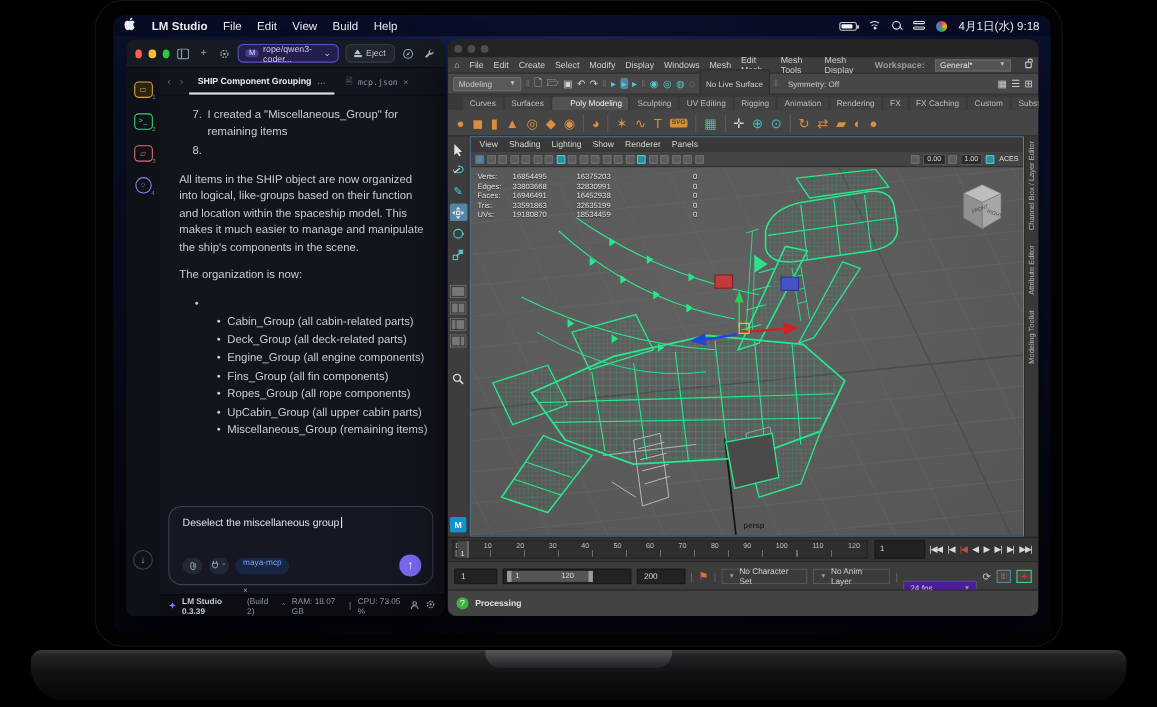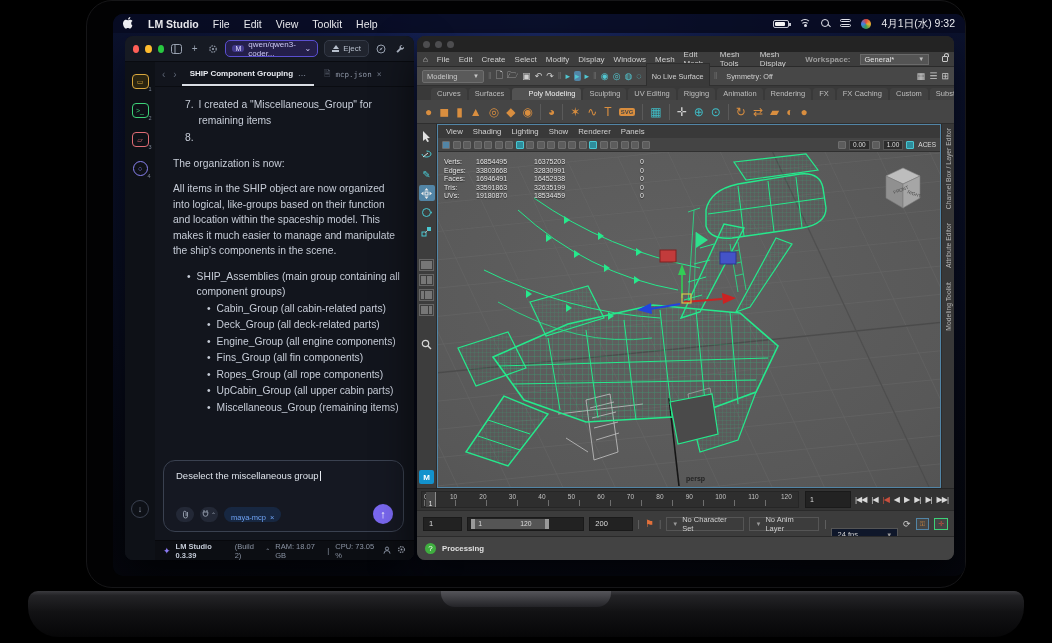--- a/index.html
+++ b/index.html
@@ -2,21 +2,21 @@
 <html><head>
 <meta charset="utf-8">
 <style>
   * { box-sizing: border-box; margin: 0; padding: 0; }
   html,body { width:1052px; height:643px; background:#000; overflow:hidden;
     font-family:"Liberation Sans", sans-serif; }
 
   
   .laptop-screen { position:absolute; left:86px; top:0; width:880px; height:588px;
     background:#020203; border-radius:26px; border:1px solid #161618; }
-  .desktop { position:absolute; left:26px; top:13px; width:852px; height:562px;
+  .desktop { position:absolute; left:16px; top:13px; width:852px; height:562px;
     border-radius:10px; overflow:hidden;
     background:radial-gradient(120% 140% at 50% 0%, #1b2a66 0%, #101a44 22%, #0a1029 45%, #05070f 75%, #030408 100%); }
   .laptop-base { position:absolute; left:28px; top:591px; width:996px; height:46px;
     background:linear-gradient(#3a3a3e 0%, #232326 10%, #121214 45%, #060607 100%);
     border-radius:10px 10px 30px 30px; }
   .laptop-notch { position:absolute; left:50%; top:0; transform:translateX(-50%);
     width:170px; height:16px; background:linear-gradient(#55555a, #232327);
     border-radius:0 0 14px 14px; }
 
   
@@ -96,21 +96,21 @@
   .lm-inputwrap { flex:none; padding:6px 10px 8px 8px; }
   .lm-inputbox { border:1px solid #3a4150; border-radius:12px; background:#151822; height:72px;
     padding:9px 10px 7px 12px; display:flex; flex-direction:column; }
   .lm-input-text { font-size:9.5px; color:#dde2ea; }
   .caret::after { content:""; display:inline-block; width:1px; height:10px; background:#e8ebf1;
     vertical-align:-2px; margin-left:1px; }
   .lm-input-ctrls { margin-top:auto; display:flex; align-items:center; gap:6px; }
   .circ-btn { width:18px; height:15px; background:#232836; border-radius:8px; color:#9aa3b2;
     display:flex; align-items:center; justify-content:center; font-size:8px; }
   .chip { height:15px; background:#172741; border-radius:8px; color:#6fa3f5; font-size:7.5px;
-    display:flex; align-items:flex-end; gap:4px; padding:0 7px; }
+    display:flex; align-items:flex-start; gap:16px; padding:0 7px;flex-direction:column; }
   .send-btn { margin-left:auto; width:20px; height:20px; border-radius:50%; background:#7a68f0;
     color:#fff; font-size:11px; display:flex; align-items:center; justify-content:center; }
   .lm-statusbar { height:20px; flex:none; background:#0c0e13; border-top:1px solid #07080c;
     display:flex; align-items:center; padding:0 8px; gap:5px; font-size:7.5px; color:#8b94a4; }
   .lm-logo { color:#8d7bf5; font-size:9px; }
   .lm-status-right { margin-left:auto; display:flex; align-items:center; gap:6px; }
 
   
   .maya { left:304px; top:22px; width:537px; height:524px; background:#2b2b2b;
     display:flex; flex-direction:column; color:#c8c8c8; }
@@ -213,21 +213,21 @@
   .rfield { height:14px; background:#222; border:1px solid #1a1a1a; color:#ddd;
     display:flex; align-items:center; padding:0 5px; }
   .rslider { width:120px; height:14px; background:#222; border:1px solid #1a1a1a; position:relative; }
   .rslider .bar { position:absolute; left:3px; top:1px; bottom:1px; width:78px; background:#555; }
   .rslider .h { position:absolute; top:1px; bottom:1px; width:4px; background:#9a9a9a; }
   .rslider .lbl { position:absolute; font-size:6.8px; color:#ddd; top:2.5px; }
   .bookmark { color:#e2703a; font-size:10px; }
   .rdrop { height:14px; background:#3c3c3c; border:1px solid #555; color:#cfcfcf; display:flex;
     align-items:center; gap:4px; padding:0 5px; }
   .rdrop .arr{ font-size:6px; color:#999; }
-  .fps { background:#0f172a; width:68px;margin-top:22px; }
+  .fps { background:#4c1d95; width:68px;margin-top:22px; }
   .anim-ic { width:14px; height:12px; border:1px solid #5285a6; background:#454545; display:flex;
     align-items:center; justify-content:center; font-size:7px; color:#d98e3f; }
   .anim-ic.red { border-color:#3dd178; color:#c94f3d; }
 
   .maya-helpline { height:24px; flex:none; display:flex; border-top:1px solid #2a2a2a; }
   .help-left { flex:1; background:#434343; display:flex; align-items:center; gap:6px; padding:0 8px; }
   .help-dot { width:11px; height:11px; border-radius:50%; background:#3fae3f; color:#fff; font-size:8px;
     display:flex; align-items:center; justify-content:center; }
   .help-text { font-size:7.8px; color:#e0e0e0; font-weight:bold; }
   .mel-area { flex:1.1; background:#383838; display:flex; align-items:center; gap:6px; padding:0 8px; }
@@ -245,38 +245,38 @@
     <div class="menubar">
       <span class="mitem">
         <svg width="11" height="12" viewBox="0 0 11 12">
             <path d="M8.2 6.3c0-1.5 1.2-2.2 1.3-2.3-.7-1-1.8-1.2-2.2-1.2-.9-.1-1.8.5-2.3.5-.5 0-1.2-.5-2-.5C2 2.8 1 3.4.5 4.4c-1 1.8-.3 4.4.7 5.8.5.7 1.1 1.5 1.8 1.4.7 0 1-.5 1.9-.5.9 0 1.1.5 1.9.5.8 0 1.3-.7 1.8-1.4.6-.8.8-1.6.8-1.6s-1.2-.5-1.2-2.3zM6.7 1.8c.4-.5.7-1.1.6-1.8-.6 0-1.3.4-1.7.9-.4.4-.7 1.1-.6 1.7.7.1 1.3-.3 1.7-.8z" fill="#f2f3f7"></path>
           </svg>
       </span>
       <span class="mitem app">LM Studio</span>
       <span class="mitem">File</span>
       <span class="mitem">Edit</span>
       <span class="mitem">View</span>
-      <span class="mitem">Toolkit</span>
+      <span class="mitem">Build</span>
       <span class="mitem">Help</span>
       <span class="mb-right">
         <span class="batt">
             <i></i>
           </span>
         <span class="wifi">
             <b></b>
             <b></b>
             <b></b>
           </span>
         <span class="mag"></span>
         <span class="cc">
             <i></i>
             <i></i>
           </span>
         <span class="appdot"></span>
-        <span>4月1日(水) 9:32</span>
+        <span>4月1日(水) 9:18</span>
       </span>
     </div>
 
     <div class="window lm">
       <div class="lm-titlebar">
         <span class="tl r"></span>
         <span class="tl y"></span>
         <span class="tl g"></span>
         <span class="lm-tb-icon">
           <svg width="11" height="10" viewBox="0 0 11 10">
@@ -286,21 +286,21 @@
         </span>
         <span class="lm-tb-icon">+</span>
         <span class="lm-tb-icon">
           <svg width="10" height="10" viewBox="0 0 10 10">
               <circle cx="5" cy="5" r="3.2" fill="none" stroke="#9aa3b2" stroke-width="1.1" stroke-dasharray="1.6 1"></circle>
               <circle cx="5" cy="5" r="1.1" fill="#9aa3b2"></circle>
             </svg>
         </span>
         <span class="model-pill">
           <span class="model-badge">M</span>
-          <span>qwen/qwen3-coder...</span>
+          <span>rope/qwen3-coder...</span>
           <span>⌄</span>
         </span>
         <span class="eject-btn">
           <span style="display:flex;flex-direction:column;align-items:center;gap:1px">
               <span class="ej-tri" style="margin-left:0"></span>
               <span class="ej-bar" style="margin:0"></span>
             </span>
           <span>Eject</span>
         </span>
         <span style="margin-left:auto" class="lm-tb-icon">
@@ -341,26 +341,25 @@
           </div>
 
           <div class="lm-chat">
             <div class="num-item">
               <span class="n">7.</span>
               <span>I created a "Miscellaneous_Group" for remaining items</span>
             </div>
             <div class="num-item">
               <span class="n">8.</span>
             </div>
+            <div class="lm-para">All items in the SHIP object are now organized into logical, like-groups based on their function and location within the spaceship model. This makes it much easier to manage and manipulate the ship's components in the scene.</div>
             <div class="lm-para">The organization is now:</div>
-            <div class="lm-para">All items in the SHIP object are now organized into logical, like-groups based on their function and location within the spaceship model. This makes it much easier to manage and manipulate the ship's components in the scene.</div>
             <div class="blist">
               <div class="bi">
                   <span class="dot">•</span>
-                  <span>SHIP_Assemblies (main group containing all component groups)</span>
                 </div>
               <div class="bi l2">
                   <span class="dot">•</span>
                   <span>Cabin_Group (all cabin-related parts)</span>
                 </div>
               <div class="bi l2">
                   <span class="dot">•</span>
                   <span>Deck_Group (all deck-related parts)</span>
                 </div>
               <div class="bi l2">

